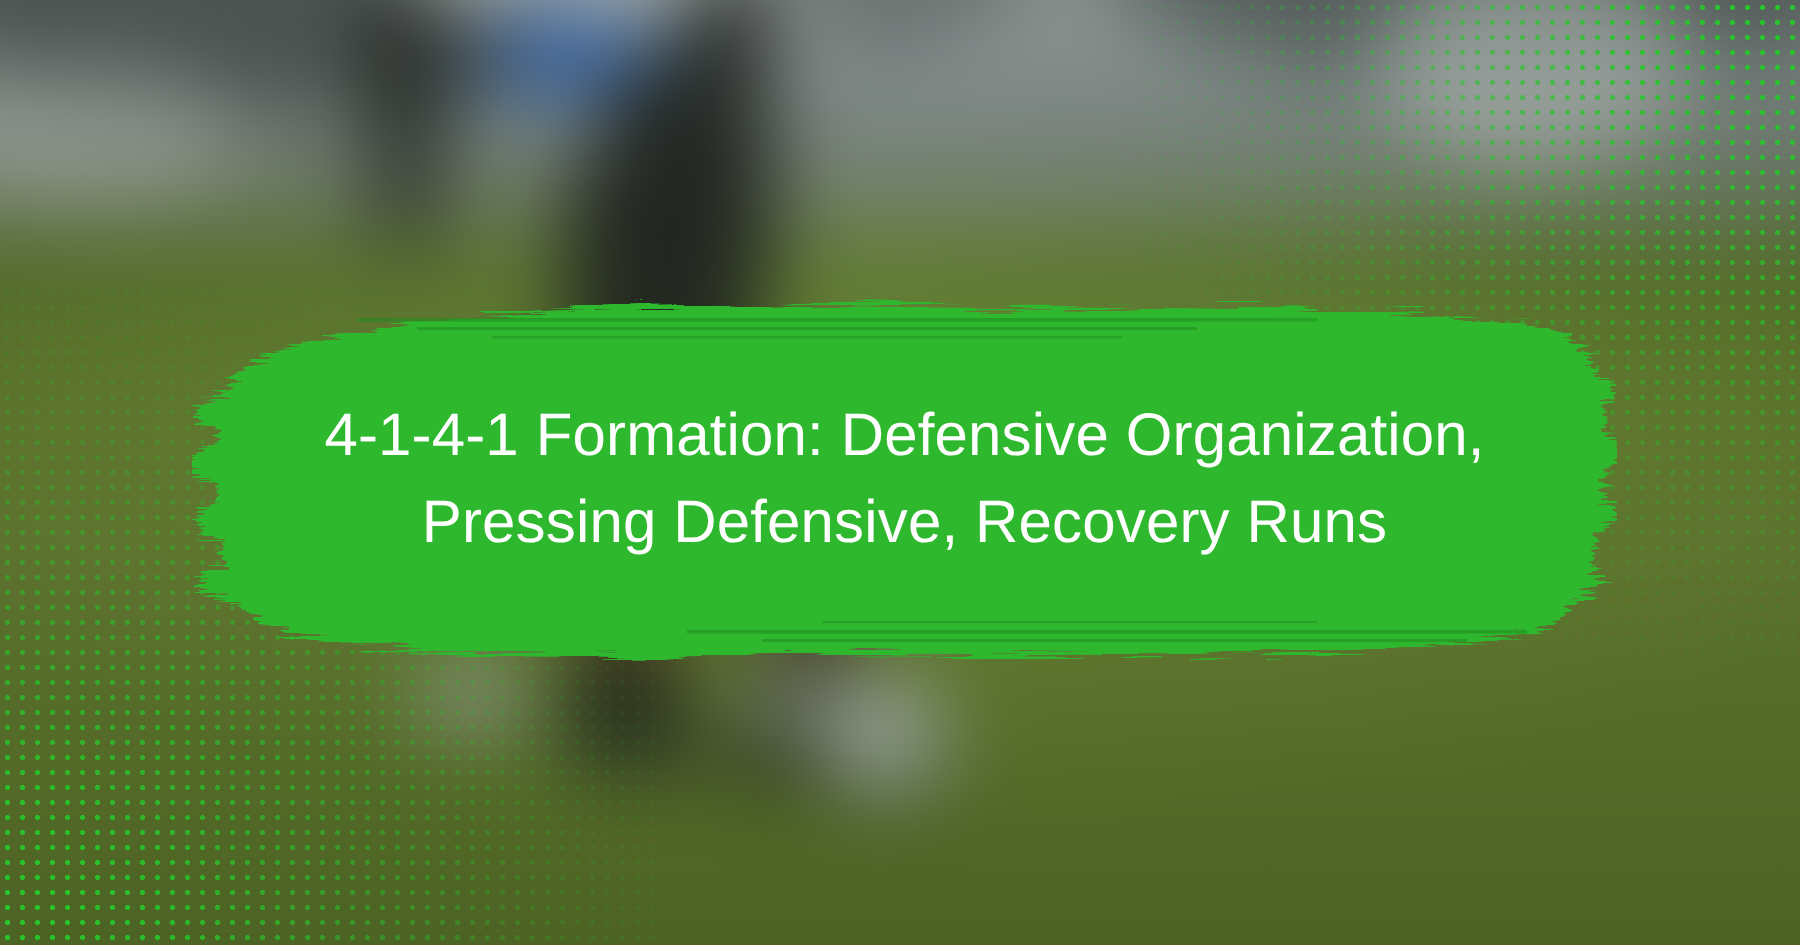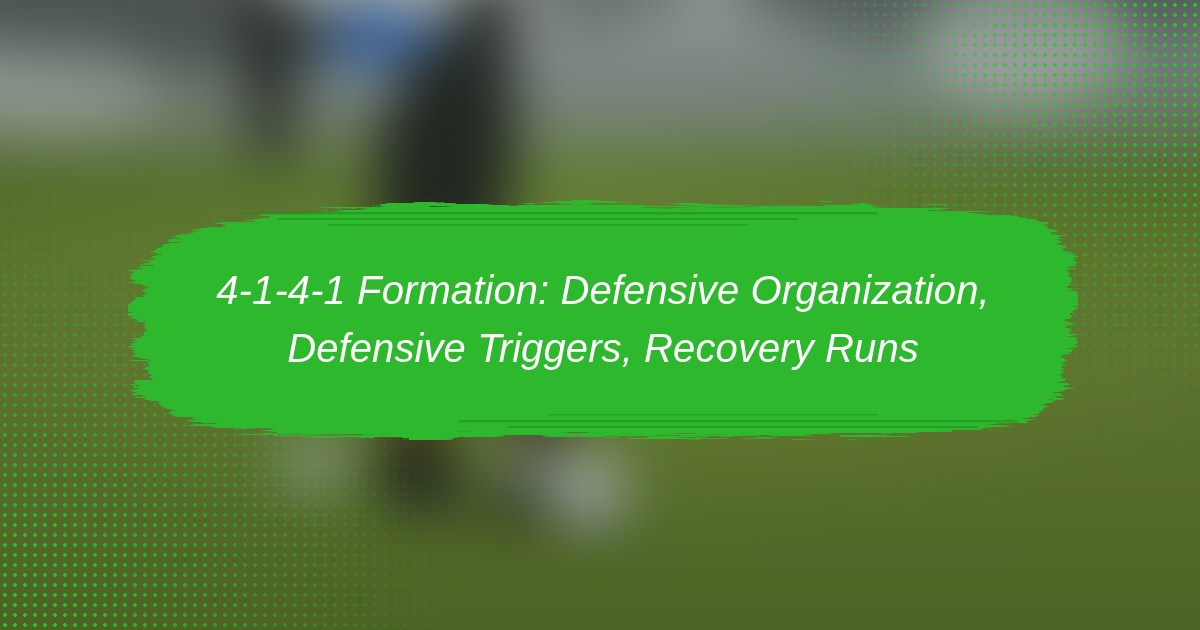--- a/index.html
+++ b/index.html
@@ -177,21 +177,20 @@
     box-sizing: border-box;
   }
   .title-line {
     color: #ffffff;
     font-family: "Liberation Sans", sans-serif;
     font-size: 40px;
     font-weight: 400;
     line-height: 58px;
     letter-spacing: .1px;
     white-space: nowrap;
-    font-style: italic;
   }
 </style>
 </head>
 <body>
 
 <div class="banner">
 
   <div class="photo-bg">
     <div class="bg-stands"></div>
     <div class="bg-grass"></div>
@@ -274,17 +273,17 @@
         <rect x="150" y="30" width="520" height="2" fill="#1f8e1f"></rect>
         <rect x="200" y="36" width="420" height="1.6" fill="#238f23"></rect>
         <rect x="330" y="232" width="560" height="2.4" fill="#1f8e1f"></rect>
         <rect x="380" y="238" width="470" height="2" fill="#1f8e1f"></rect>
         <rect x="420" y="226" width="330" height="1.4" fill="#238f23"></rect>
       </g>
     </svg>
 
     <div class="title-block">
       <div class="title-line">4-1-4-1 Formation: Defensive Organization,</div>
-      <div class="title-line">Defensive Triggers, Recovery Runs</div>
+      <div class="title-line">Pressing Defensive, Recovery Runs</div>
     </div>
   </div>
 
 </div>
 
 </body></html>

